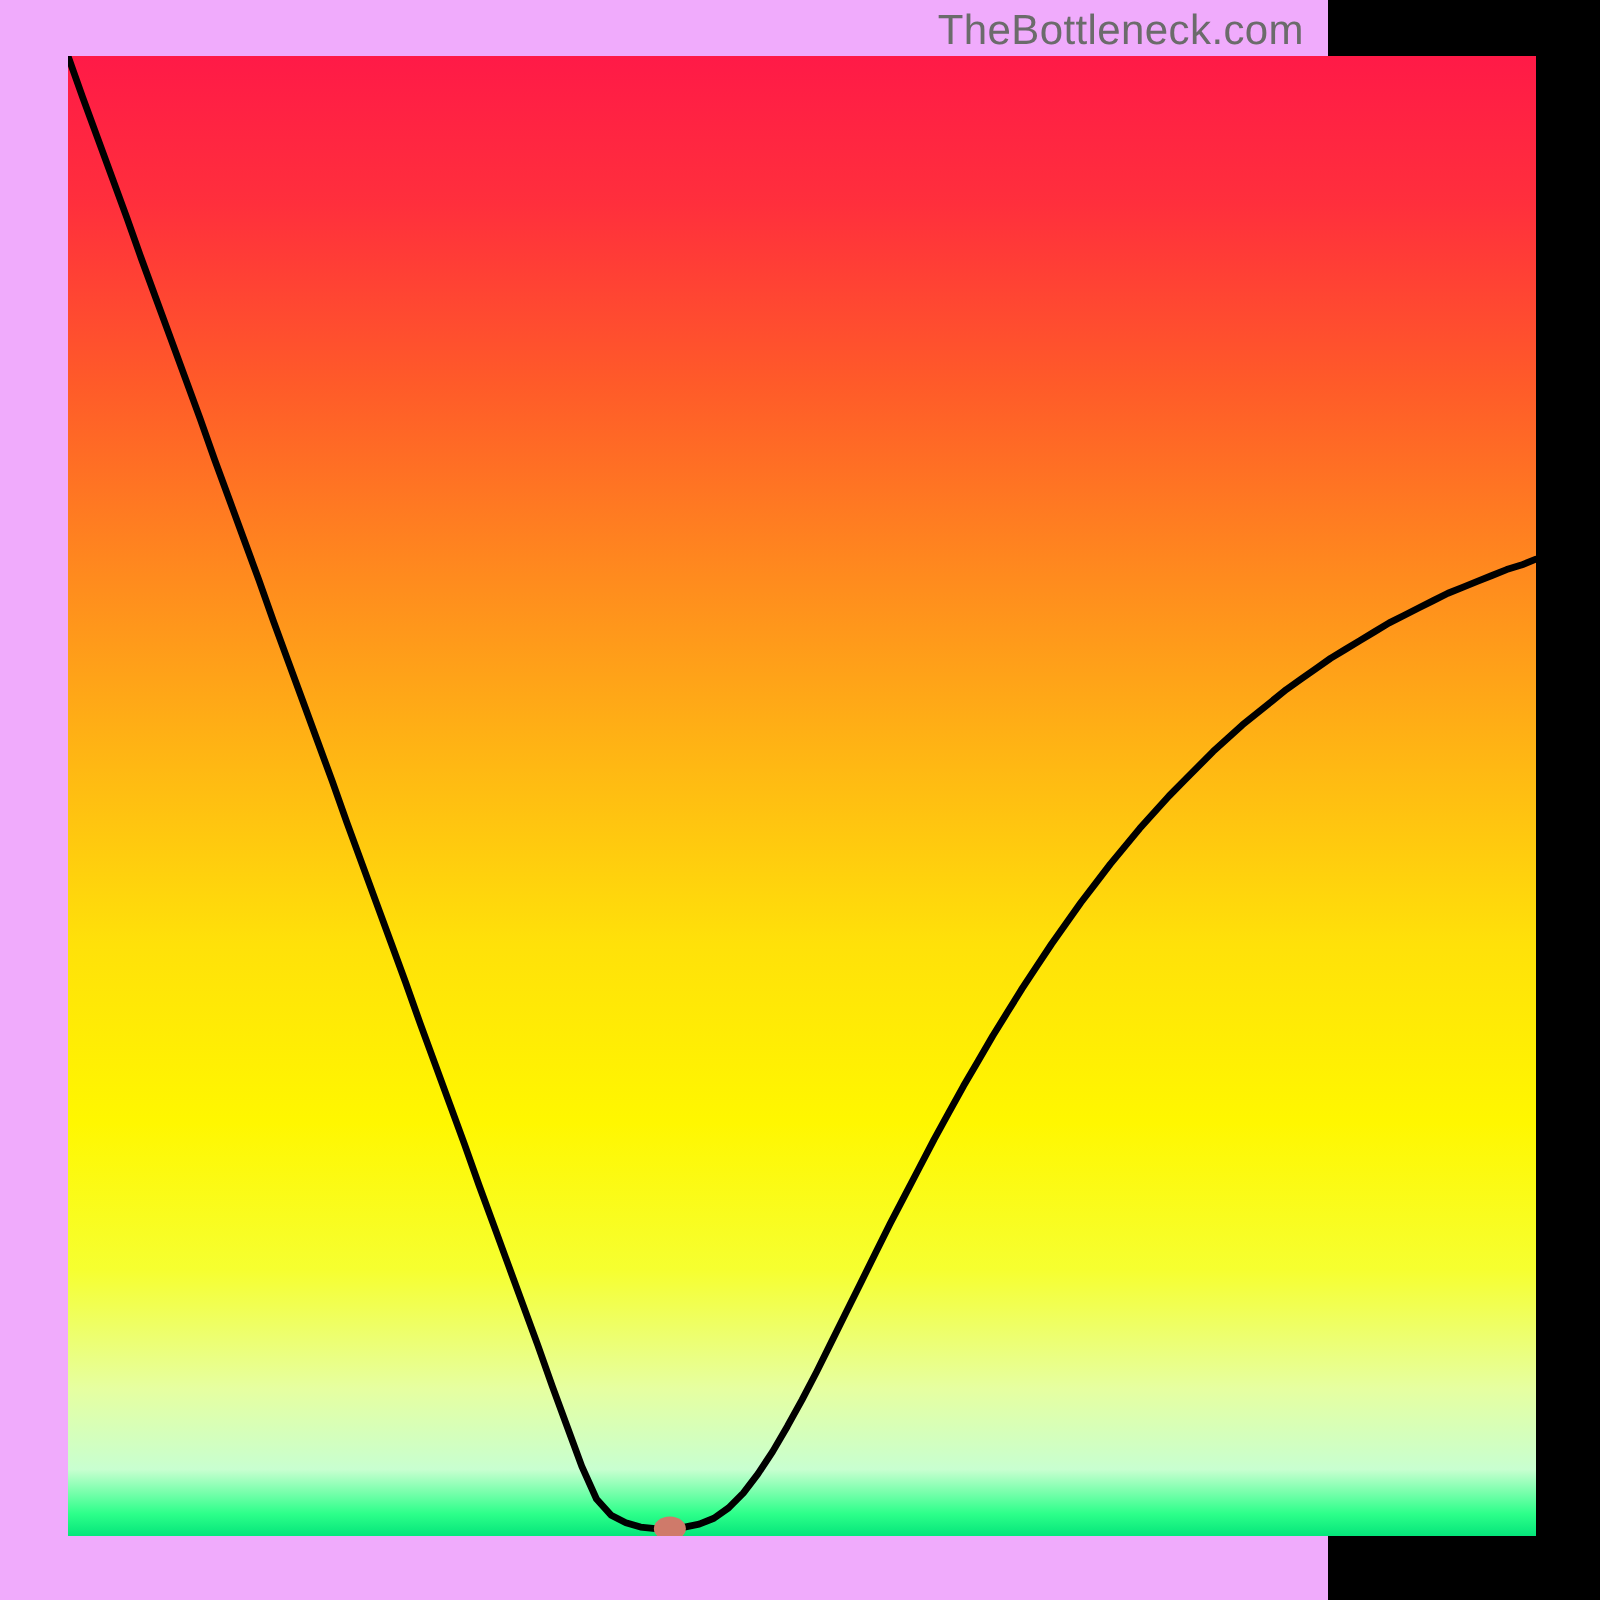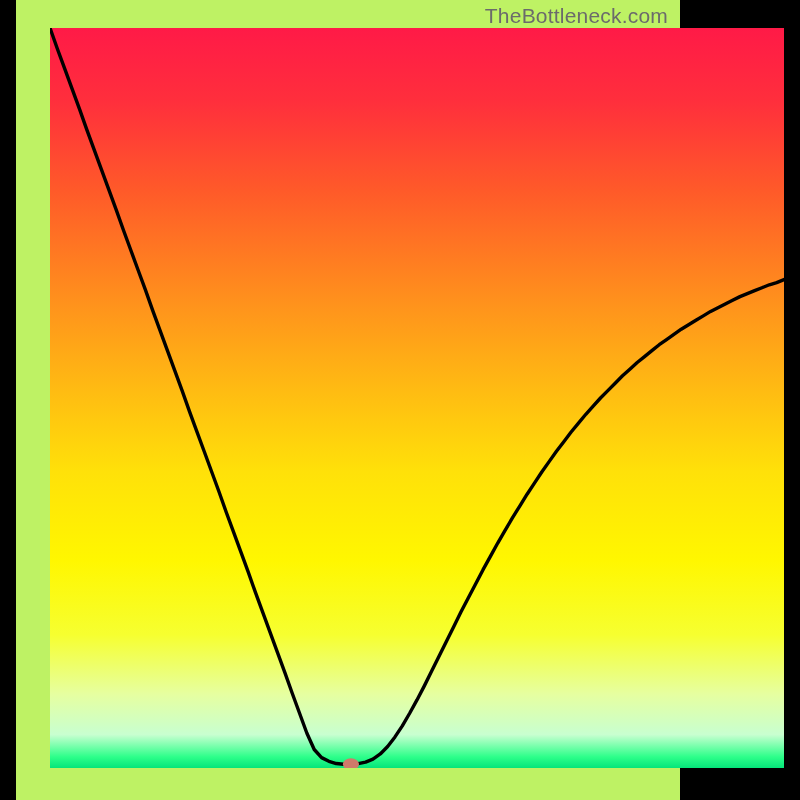--- a/index.html
+++ b/index.html
@@ -8,22 +8,21 @@
     width: 800px;
     height: 800px;
     background: #000;
     overflow: hidden;
     font-family: Arial, Helvetica, sans-serif;
   }
   .frame {
     position: absolute;
     left: 0; top: 0;
     width: 664px; height: 800px;
-    background: #bef264;
-    margin-left: 16px;
+    background: #f0abfc;
   }
   .plot {
     position: absolute;
     left: 34px;
     top: 28px;
     width: 734px;
     height: 740px;
   }
   .watermark {
     position: absolute;

